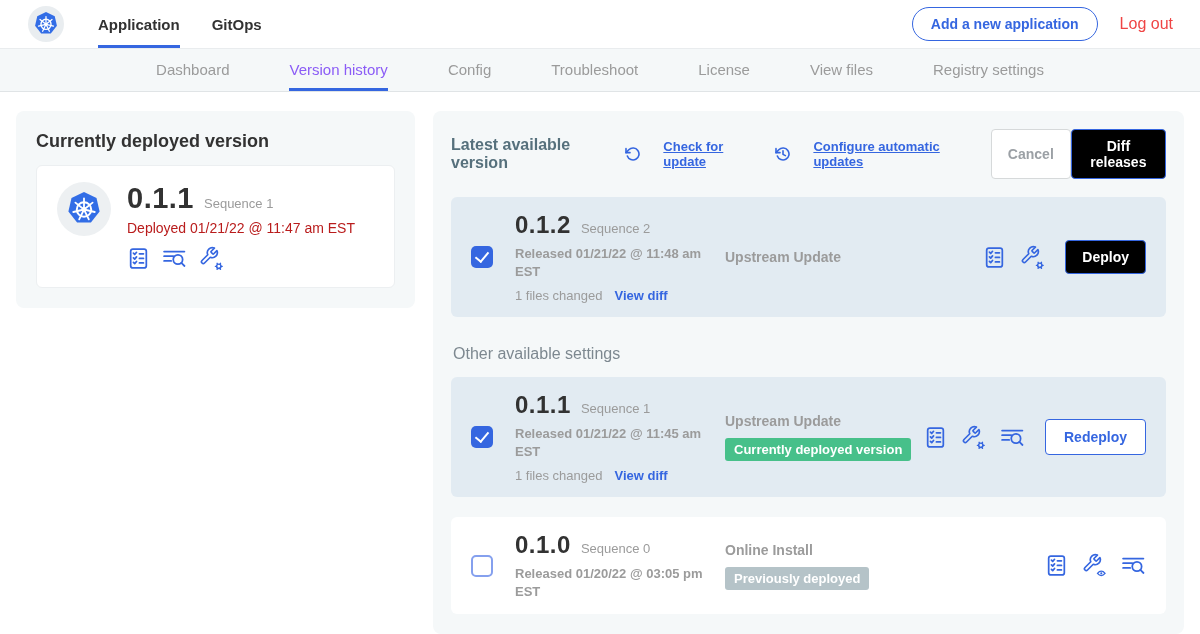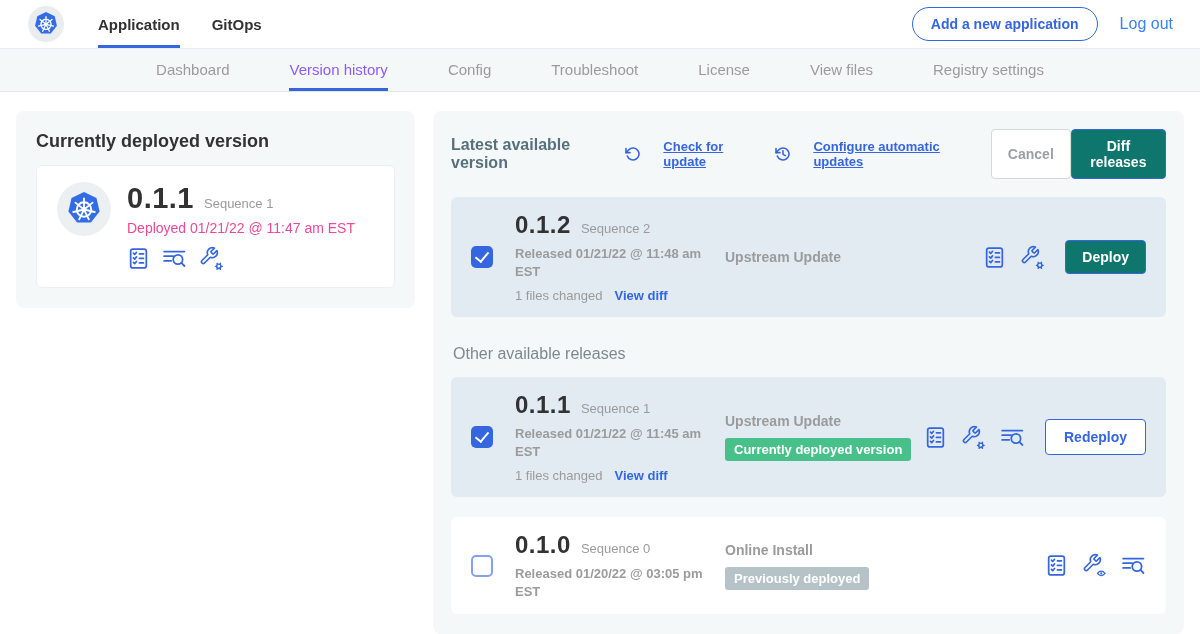--- a/index.html
+++ b/index.html
@@ -12,21 +12,21 @@
   .logo-badge { width:36px; height:36px; border-radius:50%; background:#e9edf0;
     display:flex; align-items:center; justify-content:center; align-self:center; }
   .top-tabs { display:flex; margin-left:34px; gap:32px; }
   .top-tab { display:flex; align-items:center; font-size:15px; font-weight:700; color:#323232;
     border-bottom:3px solid transparent; padding-top:3px; cursor:pointer; }
   .top-tab.active { border-bottom-color:#3566e0; }
   .topbar-spacer { flex:1; }
   .pill-btn { align-self:center; border:1px solid #3566e0; color:#3566e0; background:#fff;
     font-weight:700; font-size:14px; border-radius:17px; padding:8px 18px; cursor:pointer;
     font-family:inherit; }
-  .logout { align-self:center; margin-left:22px; font-size:16px; color:#3b82f6; cursor:pointer; }
+  .logout { align-self:center; margin-left:22px; font-size:16px; color:#ef4444; cursor:pointer; }
 
   
   .subnav { height:43px; background:#f5f8f9; border-bottom:1px solid #e0e4e6;
     display:flex; justify-content:center; gap:60px; }
   .subnav-item { display:flex; align-items:center; font-size:15px; color:#9b9b9b;
     border-bottom:3px solid transparent; padding-top:2px; cursor:pointer; }
   .subnav-item.active { color:#8b5cf6; font-weight:400; border-bottom-color:#3566e0; }
 
   
   .main { display:flex; align-items:flex-start; gap:18px; padding:19px 16px; }
@@ -35,34 +35,34 @@
   .right-panel { flex:1; padding:18px 18px 20px 18px; }
 
   .left-title { font-size:18px; font-weight:700; color:#323232; margin-bottom:13px; }
   .deployed-card { background:#fff; border:1px solid #eceff1; border-radius:6px;
     padding:16px 20px; display:flex; gap:16px; }
   .k8s-circle { width:54px; height:54px; border-radius:50%; background:#edf0f2; flex:none;
     display:flex; align-items:center; justify-content:center; }
   .ver-line { display:flex; align-items:baseline; }
   .big-version { font-size:29px; font-weight:800; color:#323232; letter-spacing:.5px; }
   .seq { font-size:13px; color:#9b9b9b; margin-left:10px; }
-  .deployed-at { font-size:14px; color:#ec4899; margin-top:5px; }
+  .deployed-at { font-size:14px; color:#b91c1c; margin-top:5px; }
   .icon-row { display:flex; gap:12px; margin-top:10px; color:#3566e0; align-items:center; }
   .action-icon { cursor:pointer; display:inline-flex; color:#3566e0; }
 
   
   .avail-header { display:flex; align-items:center; }
   .avail-title { font-size:16px; font-weight:700; color:#56707c; margin-right:14px; }
   .hdr-link { display:inline-flex; align-items:center; gap:22px; color:#3566e0;
     font-size:13px; font-weight:700; cursor:pointer; margin-right:22px;text-decoration:underline; }
   .hdr-actions { margin-left:auto; display:flex; }
   .btn { font-family:inherit; font-size:14px; font-weight:700; border-radius:4px;
     padding:8px 16px; cursor:pointer; }
   .btn-cancel { background:#fff; border:1px solid #d6d9da; color:#9ba0a5; }
-  .btn-primary { background:#0f766e; border:1px solid #3566e0; color:#fff; }
+  .btn-primary { background:#000000; border:1px solid #3566e0; color:#fff; }
   .btn-outline { background:#fff; border:1px solid #3566e0; color:#3566e0; padding:9px 18px; }
 
   
   .vrow { border-radius:6px; padding:14px 20px; display:flex; align-items:center; min-height:96px; }
   .vrow.highlight { background:#e2ebf2; min-height:119px; }
   .vrow.white { background:#fff; }
   .vrow-first { margin-top:18px; }
   .other-title { font-size:16px; color:#7d8890; margin:28px 0 14px 2px; }
   .row3 { margin-top:20px;justify-content:space-between; }
 
@@ -275,21 +275,21 @@
           </span>
         <span class="action-icon">
           <svg width="25" height="25" viewBox="0 0 24 24">
               <use href="#i-wrench-gear"></use>
             </svg>
           </span>
         <button class="btn btn-primary">Deploy</button>
       </div>
     </div>
 
-    <div class="other-title">Other available releases</div>
+    <div class="other-title">Other available settings</div>
 
     <div class="vrow highlight">
       <div class="checkbox checked"></div>
       <div class="version-col">
         <div class="ver-line">
           <span class="row-version">0.1.1</span>
           <span class="seq">Sequence 1</span>
         </div>
         <div class="released">Released 01/21/22 @ 11:45 am EST</div>
         <div class="files-line">

